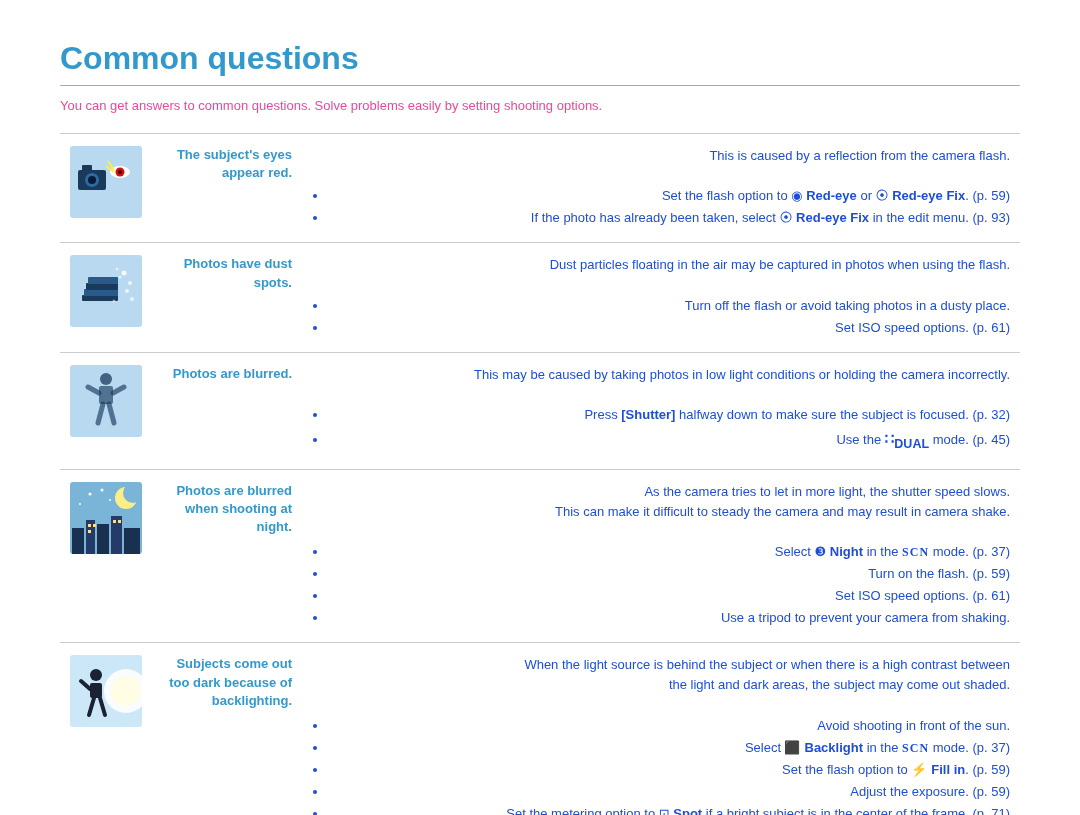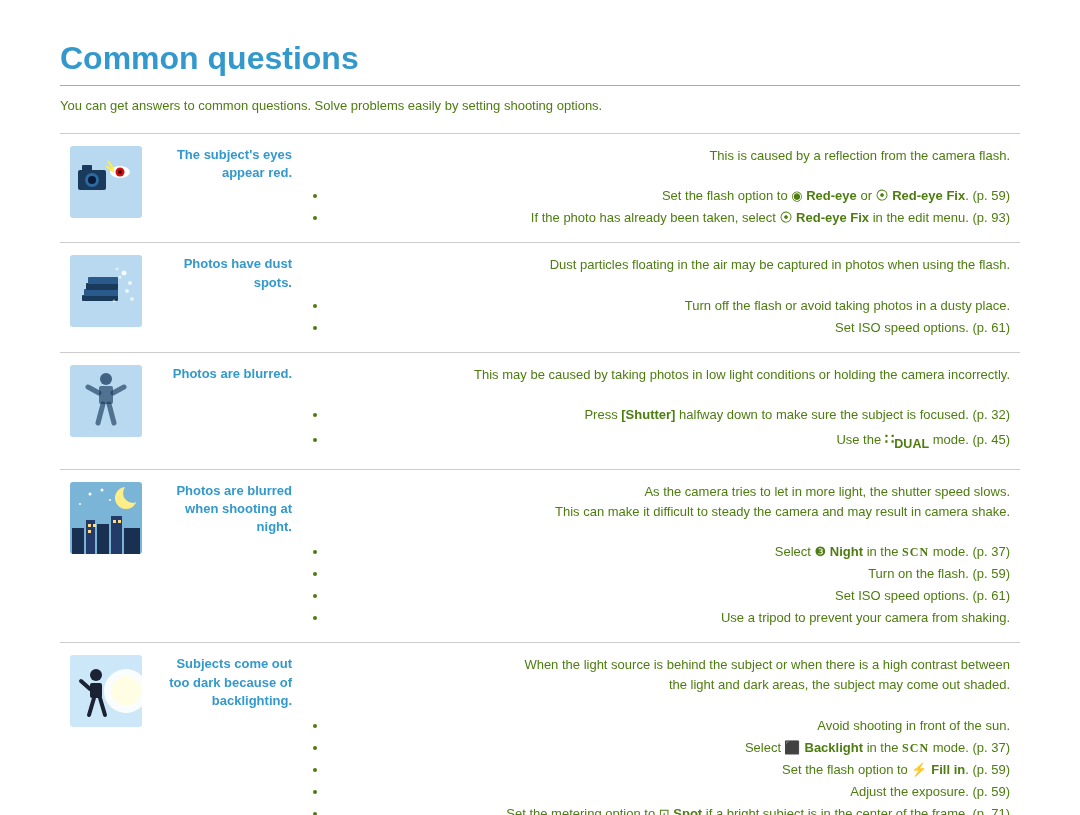--- a/index.html
+++ b/index.html
@@ -18,21 +18,21 @@
       font-weight: bold;
       margin-bottom: 8px;
     }
     .title-divider {
       border: none;
       border-top: 1.5px solid #aaa;
       margin-bottom: 12px;
     }
     .subtitle {
       font-size: 13px;
-      color: #4d7c0f;
+      color: #ec4899;
       margin-bottom: 20px;
     }
     .table {
       width: 100%;
       border-collapse: collapse;
       text-align: right;
     }
     .table tr {
       border-top: 1px solid #ccc;
     }
@@ -59,21 +59,21 @@
       line-height: 1.55;
     }
     .label-text {
       color: #3399cc;
       font-size: 13px;
       font-weight: bold;
       line-height: 1.4;
     }
     .content-text {
       font-size: 13px;
-      color: #4d7c0f;
+      color: #1d4ed8;
     }
     .content-text ul {
       margin-top: 20px;
       padding-left: 16px;
     }
     .content-text ul li {
       margin-bottom: 2px;
     }
     
     .icon-box {

